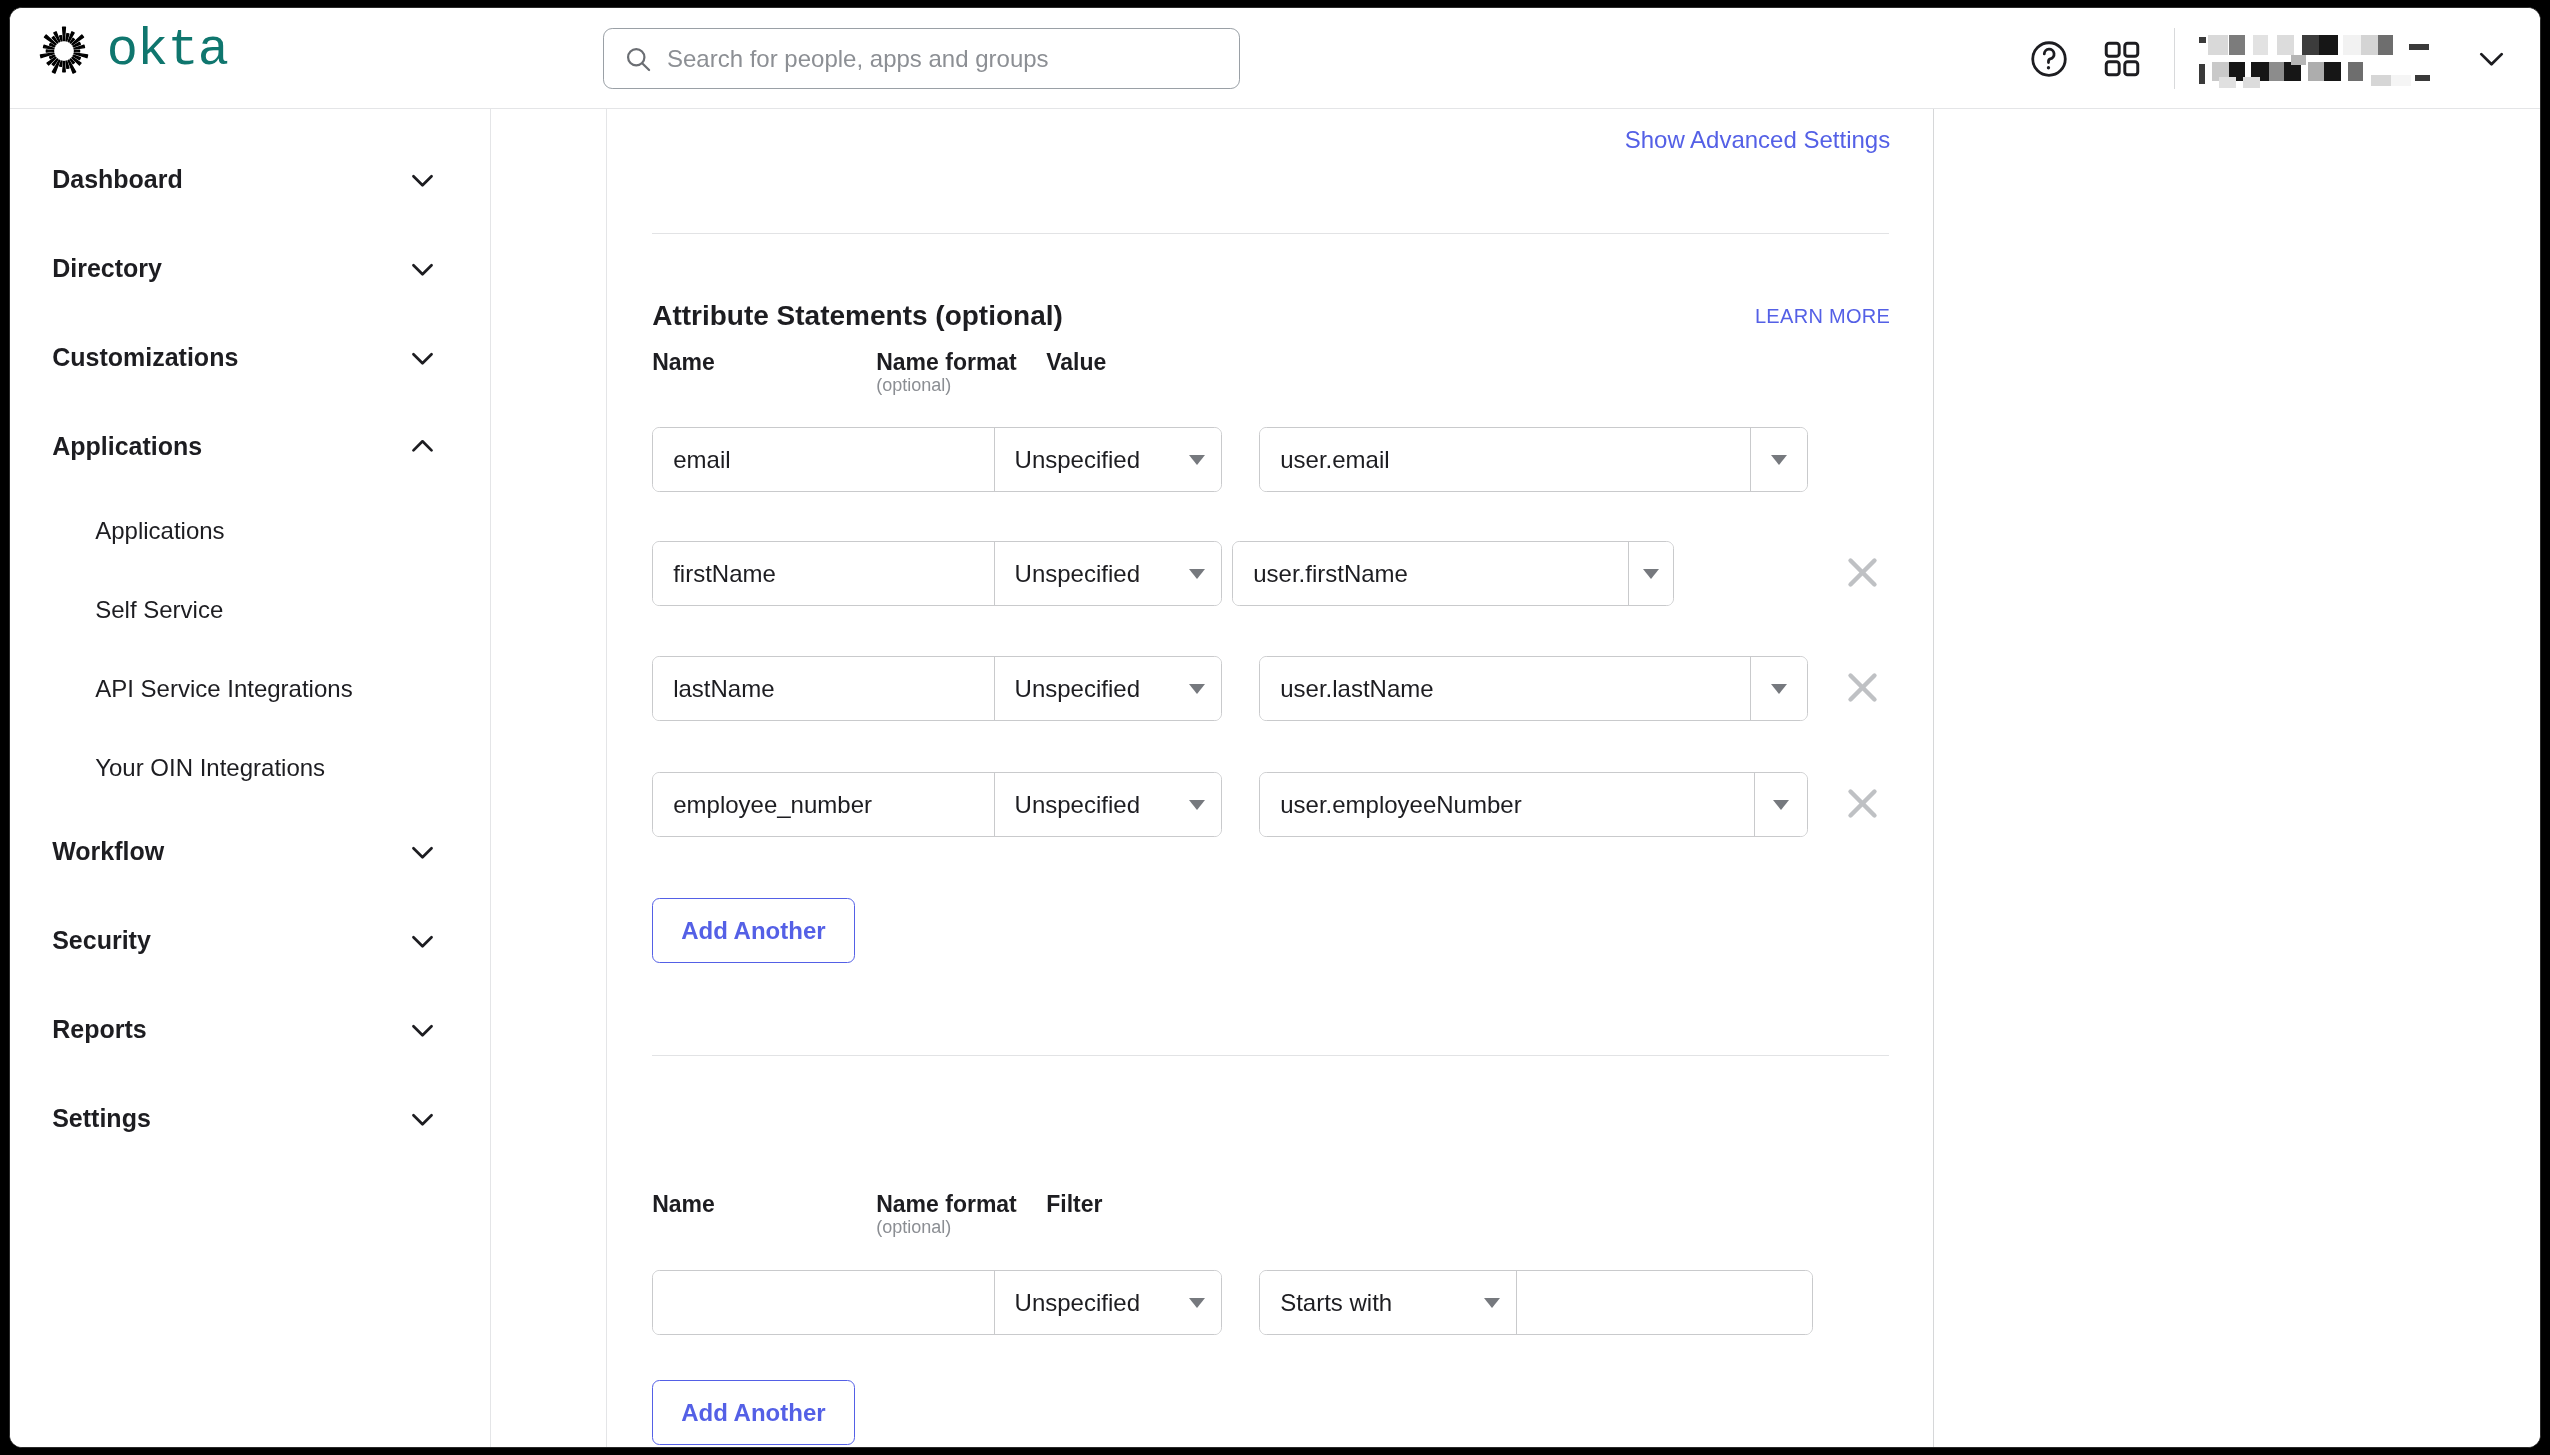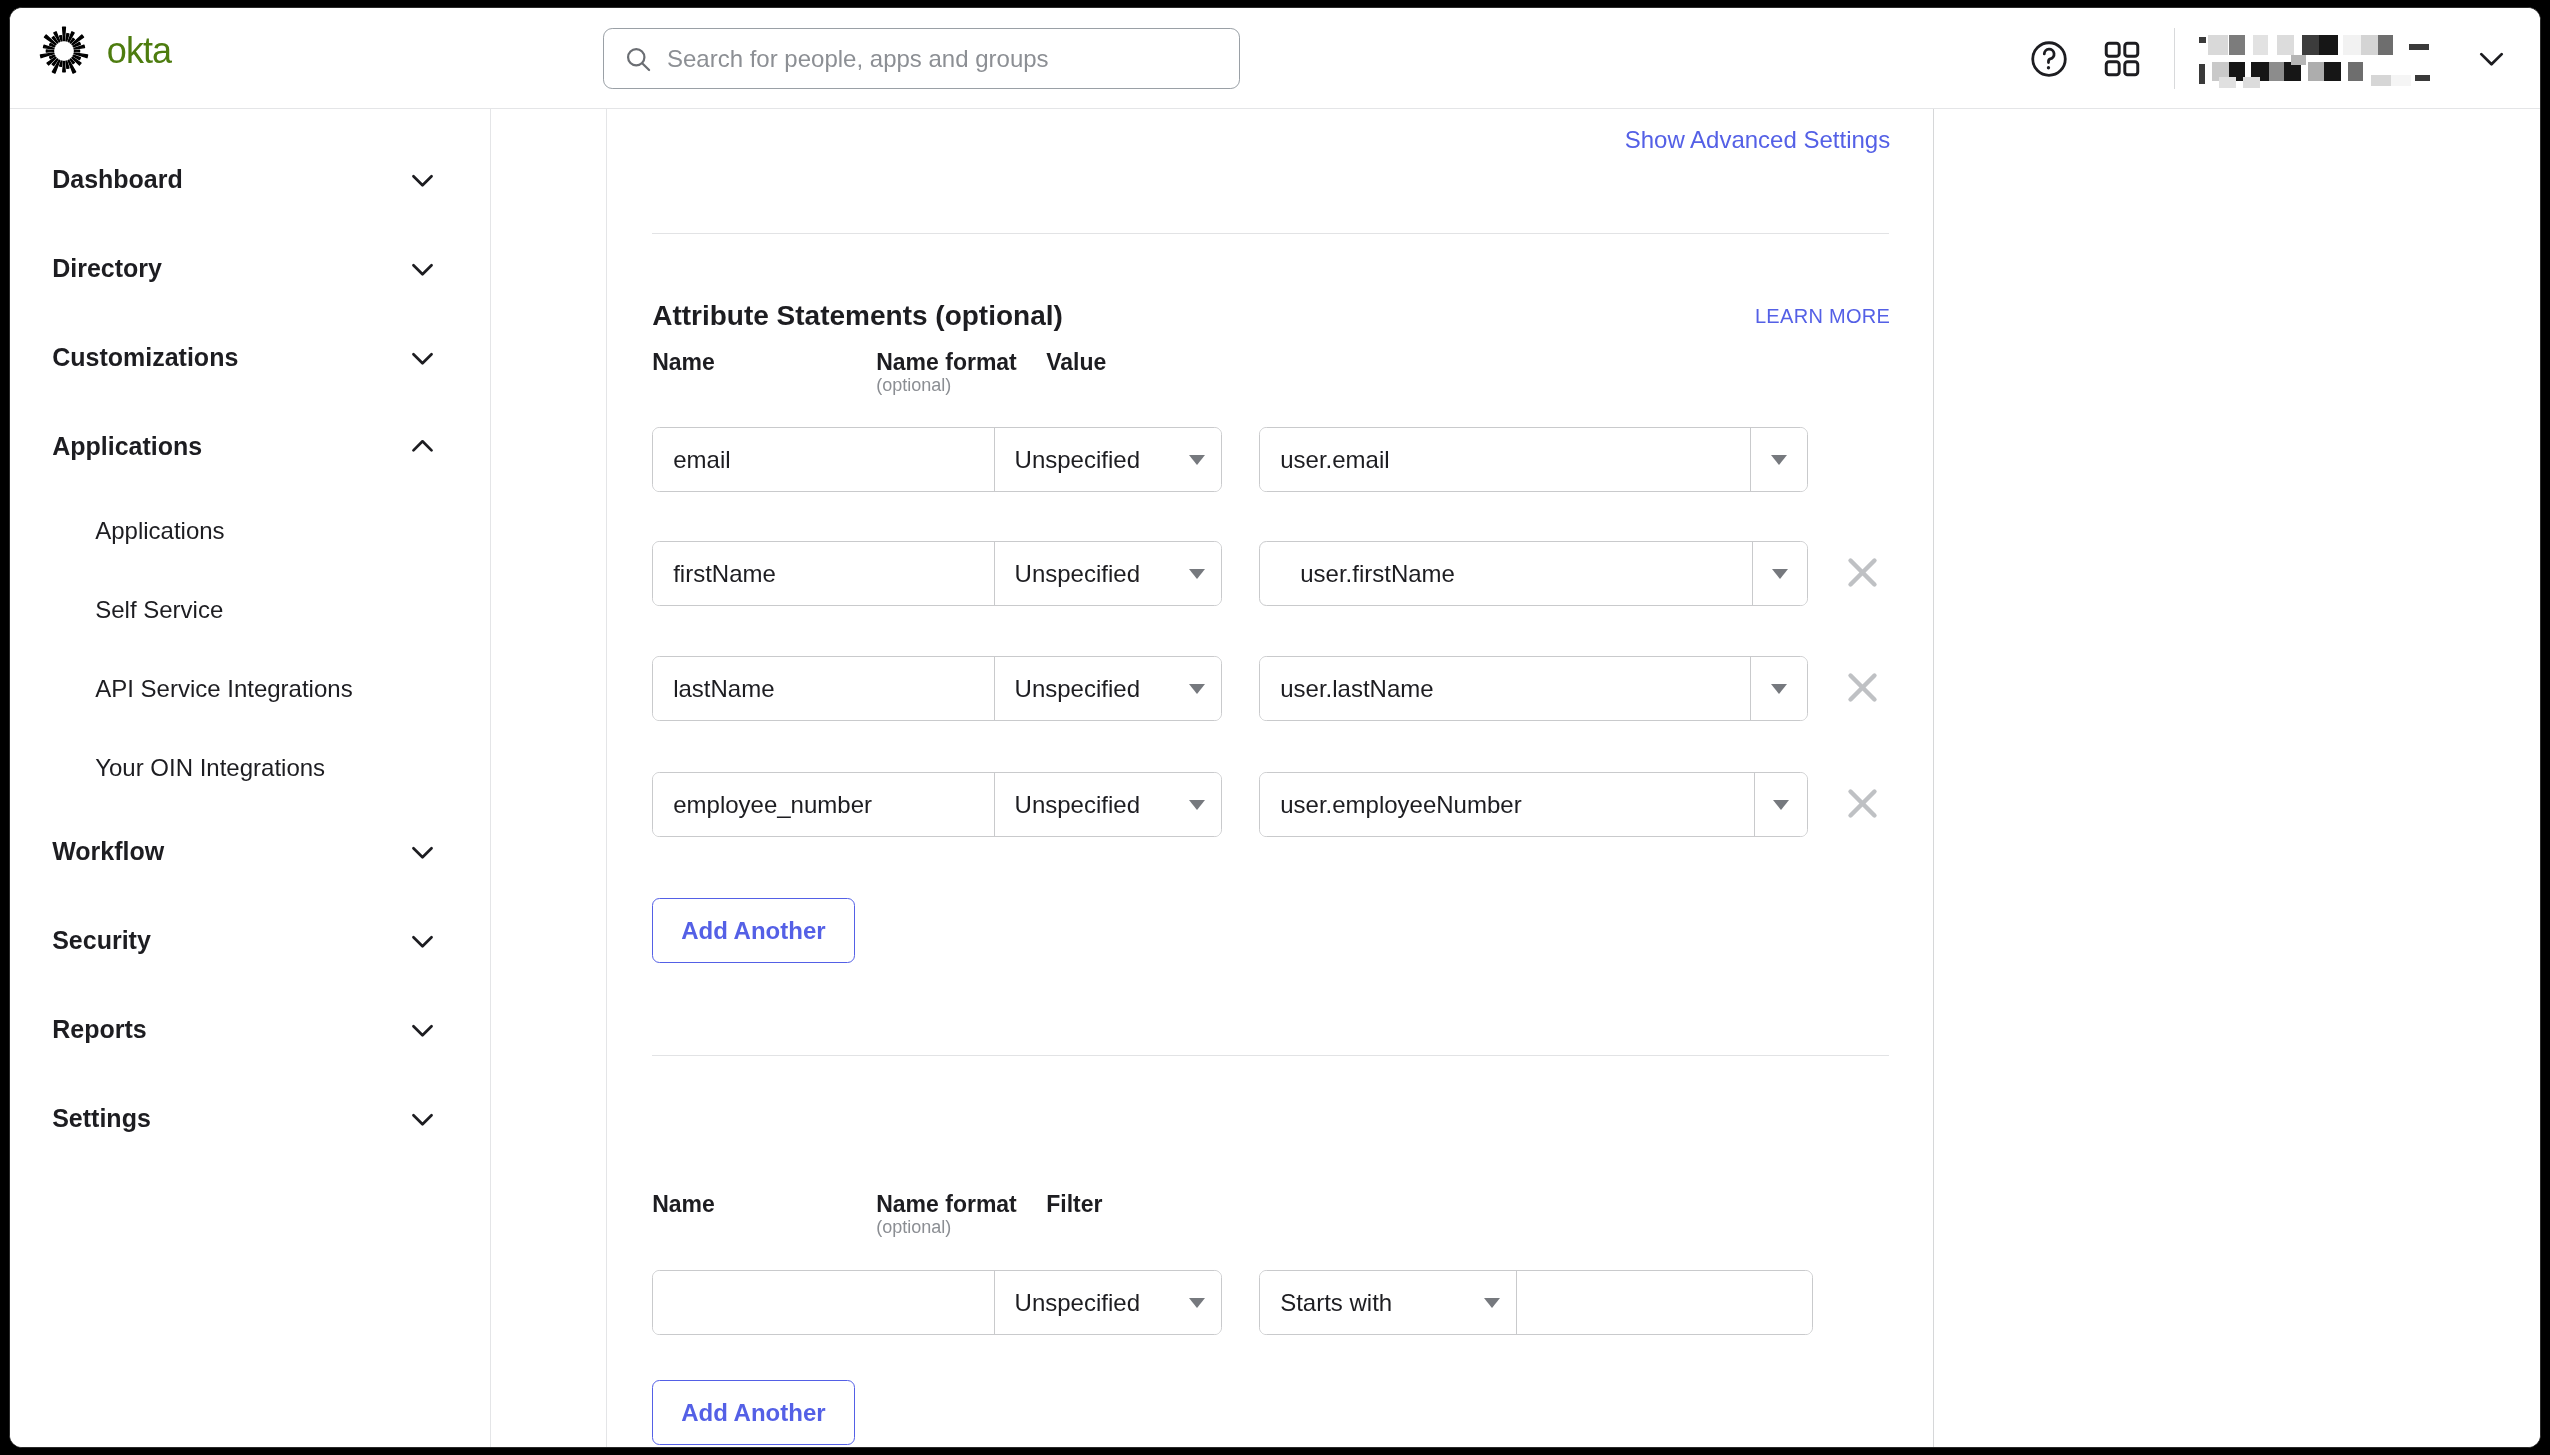--- a/index.html
+++ b/index.html
@@ -37,26 +37,26 @@
   #brand {
     position: absolute;
     left: 28px;
     top: 16.6px;
     display: flex;
     align-items: center;
     gap: 16.6px;
   }
   #okta-mark { width: 52px; height: 52px; display: block; }
   #okta-word {
-    font-size: 36px;
+    font-size: 52px;
     font-weight: 400;
-    color: #4d7c0f;
+    color: #0f766e;
     letter-spacing: -0.9px;
     line-height: 52px;
-    font-family: Liberation Sans, sans-serif;
+    font-family: Liberation Mono, monospace;
   }
 
   #searchbox {
     position: absolute;
     left: 593px;
     top: 20px;
     width: 637px;
     height: 61px;
     border: 0.9px solid #9aa0a6;
     border-radius: 9.2px;
@@ -515,21 +515,21 @@
     <div class="row" style="top:432px; width:1237px;">
       <div class="joined" style="left:0px; width:570px;">
         <div class="cell txt-cell" style="width:341px;">
           <span>firstName</span>
         </div>
         <div class="cell sel-cell" style="width:228px;">
           <span>Unspecified</span>
           <i class="caret"></i>
         </div>
       </div>
-      <div class="joined" style="left:607px; width:549px;padding-left:20px;">
+      <div class="joined" style="left:580px; width:442px;">
         <div class="cell txt-cell" style="width:490px;">
           <span>user.firstName</span>
         </div>
         <div class="cell btn-cell" style="width:57px;">
           <i class="caret"></i>
         </div>
       </div>
       <svg class="remove-x" style="left:1190px; top:11px;" viewBox="0 0 24 24" fill="none" stroke="#bfc1c4" stroke-width="2.6">
         <line x1="5" y1="5" x2="19" y2="19" stroke-linecap="round"></line>
         <line x1="19" y1="5" x2="5" y2="19" stroke-linecap="round"></line>

